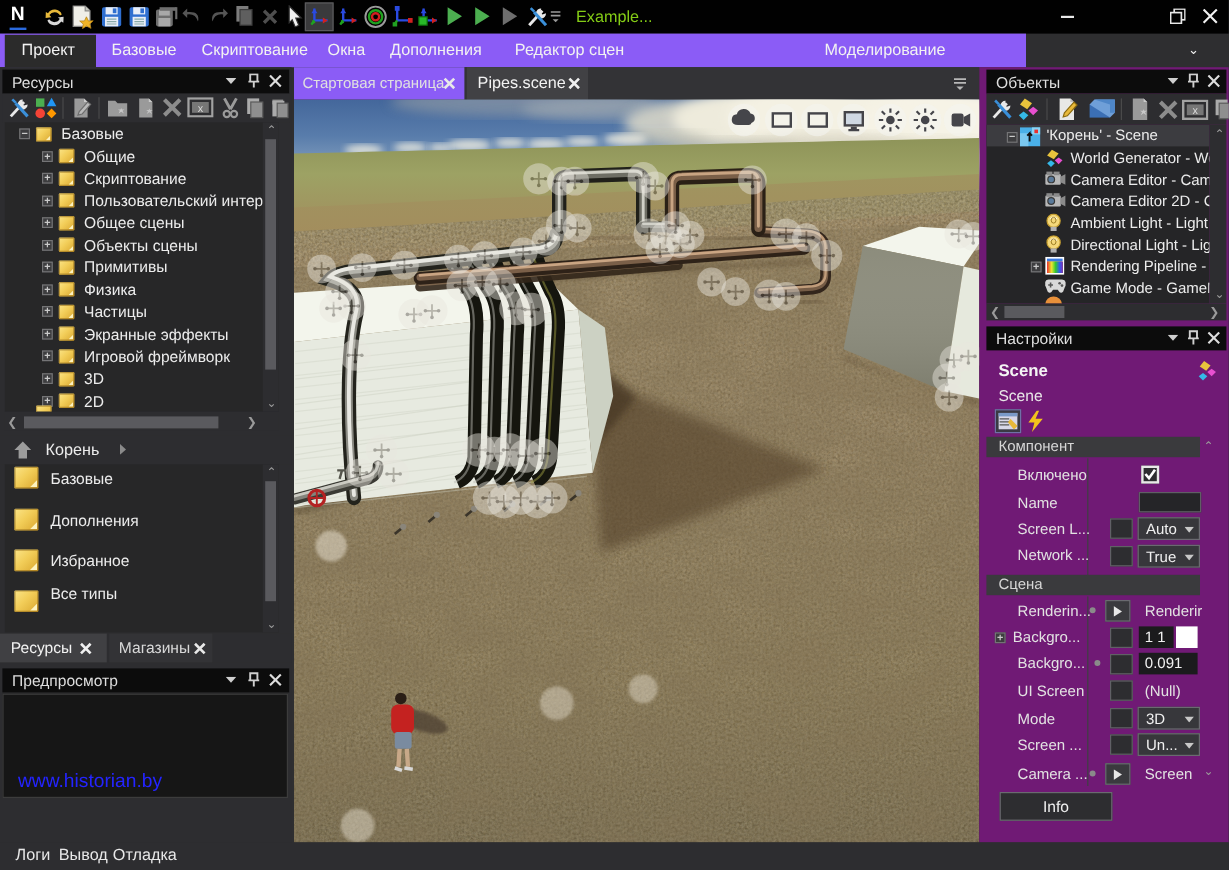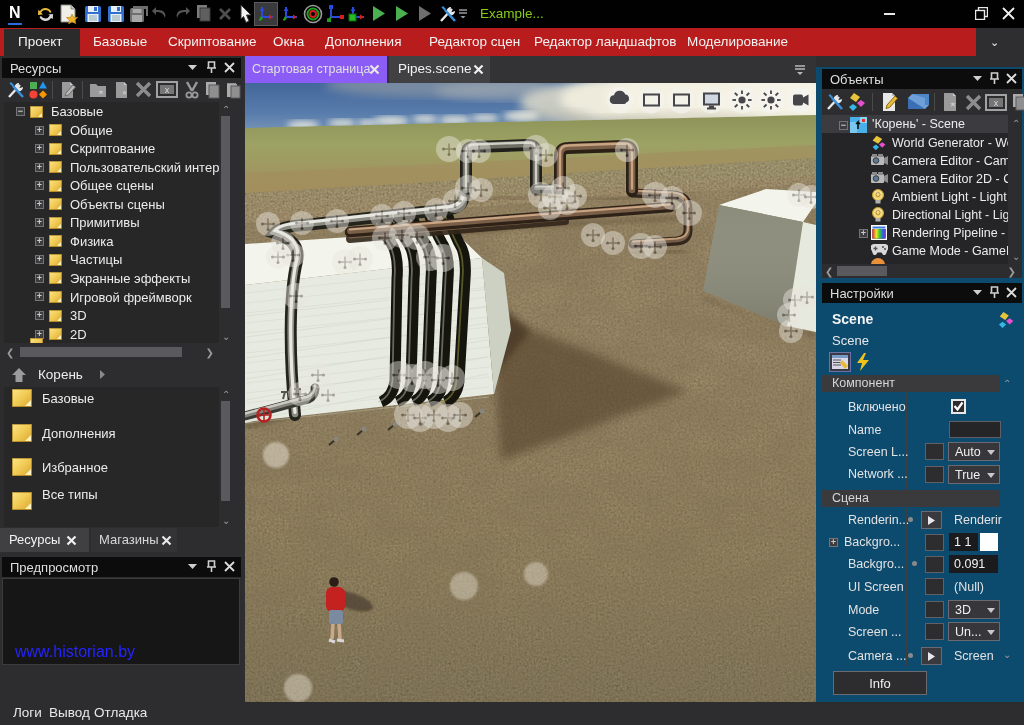--- a/index.html
+++ b/index.html
@@ -1,38 +1,38 @@
 <!DOCTYPE html>
 <html><head>
 <meta charset="utf-8">
 <style>
 * { margin:0; padding:0; box-sizing:border-box; }
 html,body { width:1024px; height:725px; overflow:hidden; }
 body { font-family:"Liberation Sans",sans-serif; background:#2e2e30; position:relative; color:#e4e4e4; }
 
 #titlebar { position:absolute; left:0; top:0; width:1024px; height:28px; background:#010101; }
-#menubar { position:absolute; left:0; top:28px; width:976px; height:28px; background:#b91c1c; }
+#menubar { position:absolute; left:0; top:28px; width:855px; height:28px; background:#8b5cf6; }
 .menuitem { position:absolute; top:0; height:28px; line-height:28px; color:#f2f2f2; font-size:13.5px; }
 #menusel { position:absolute; left:4px; top:1px; width:76px; height:27px; background:#2b2b2b; }
 
 .phead { position:absolute; background:#0c0c0c; color:#dedede; font-size:13px; }
 .phead .t { position:absolute; left:8px; top:3px; }
 .phead .ctl { position:absolute; top:0; right:4px; height:100%; color:#cfcfcf; }
 .tree { background:#272728; }
 .thumb { position:absolute; background:#5a5a5e; }
 .arr { position:absolute; color:#9a9a9a; font-size:10px; line-height:10px; }
 
 #leftcol { position:absolute; left:0; top:56px; width:243px; height:646px; background:#2d2d30; }
 .foldericon { position:absolute; width:13px; height:12px; }
 .foldericon i { position:absolute; left:0; top:0; width:100%; height:100%; background:linear-gradient(135deg,#fbe588 0%,#f2cd58 45%,#d9a62e 100%); border-radius:1px; box-shadow:inset 0 0 0 1px rgba(140,100,20,.55); }
 .foldericon b { position:absolute; right:1px; bottom:1px; width:4px; height:4px; background:#fdf3c0; clip-path:polygon(100% 0,100% 100%,0 100%); }
 .exp { position:absolute; width:9px; height:9px; background:#3d3d3f; border:1px solid #747476; color:#cacaca; font-size:9px; line-height:7px; text-align:center; font-weight:bold; }
 .trow { position:absolute; font-size:13px; color:#ececec; white-space:nowrap; }
 
-#rightcol { position:absolute; left:816px; top:56px; width:208px; height:646px; background:#0c4a6e;margin-top:11px; }
+#rightcol { position:absolute; left:816px; top:56px; width:208px; height:646px; background:#701a75; }
 .orow { position:absolute; font-size:12.5px; color:#ececec; white-space:nowrap; }
 .pgl { position:absolute; font-size:12.5px; color:#e2e2e2; white-space:nowrap; }
 .pgsec { position:absolute; left:6px; width:178px; height:17px; background:#3a3a3d; color:#d6d6d6; font-size:12.5px; padding:1px 0 0 10px; }
 .minibox { position:absolute; width:19px; height:17px; background:#2d2d30; border:1px solid #606065; }
 .dd { position:absolute; width:52px; height:19px; background:#37373b; border:1px solid #6a6a70; font-size:12.5px; color:#f0f0f0; }
 .dd span { position:absolute; left:6px; top:2px; }
 .dd svg { position:absolute; right:4px; top:7px; }
 .pbtn { position:absolute; width:21px; height:18px; background:#3a3a3e; border:1px solid #6a6a70; }
 .dot { position:absolute; width:5px; height:5px; border-radius:50%; background:#8a8a8a; }
 .dfield { position:absolute; height:18px; background:#1b1b1d; color:#f2f2f2; font-size:12.5px; }
@@ -156,21 +156,20 @@
     </svg>
 </div>
 <div id="menubar">
   <div id="menusel"></div>
   <div class="menuitem" style="left:18px;">Проект</div>
   <div class="menuitem" style="left:93px;">Базовые</div>
   <div class="menuitem" style="left:168px;">Скриптование</div>
   <div class="menuitem" style="left:273px;">Окна</div>
   <div class="menuitem" style="left:325px;">Дополнения</div>
   <div class="menuitem" style="left:429px;">Редактор сцен</div>
-  <div class="menuitem" style="left:534px;">Редактор ландшафтов</div>
   <div class="menuitem" style="left:687px;">Моделирование</div>
   <div class="menuitem" style="left:990px; font-size:11px;">⌄</div>
 </div>
 <div id="leftcol">
 
   <div class="phead" style="left:2px; top:2px; width:239px; height:20px;">
     <span class="t">Ресурсы</span>
     <svg class="ctl" style="right:44px; top:7px;" width="9" height="6">
         <path d="M0 0 L9 0 L4.5 5 Z" fill="#cfcfcf"></path>
       </svg>

